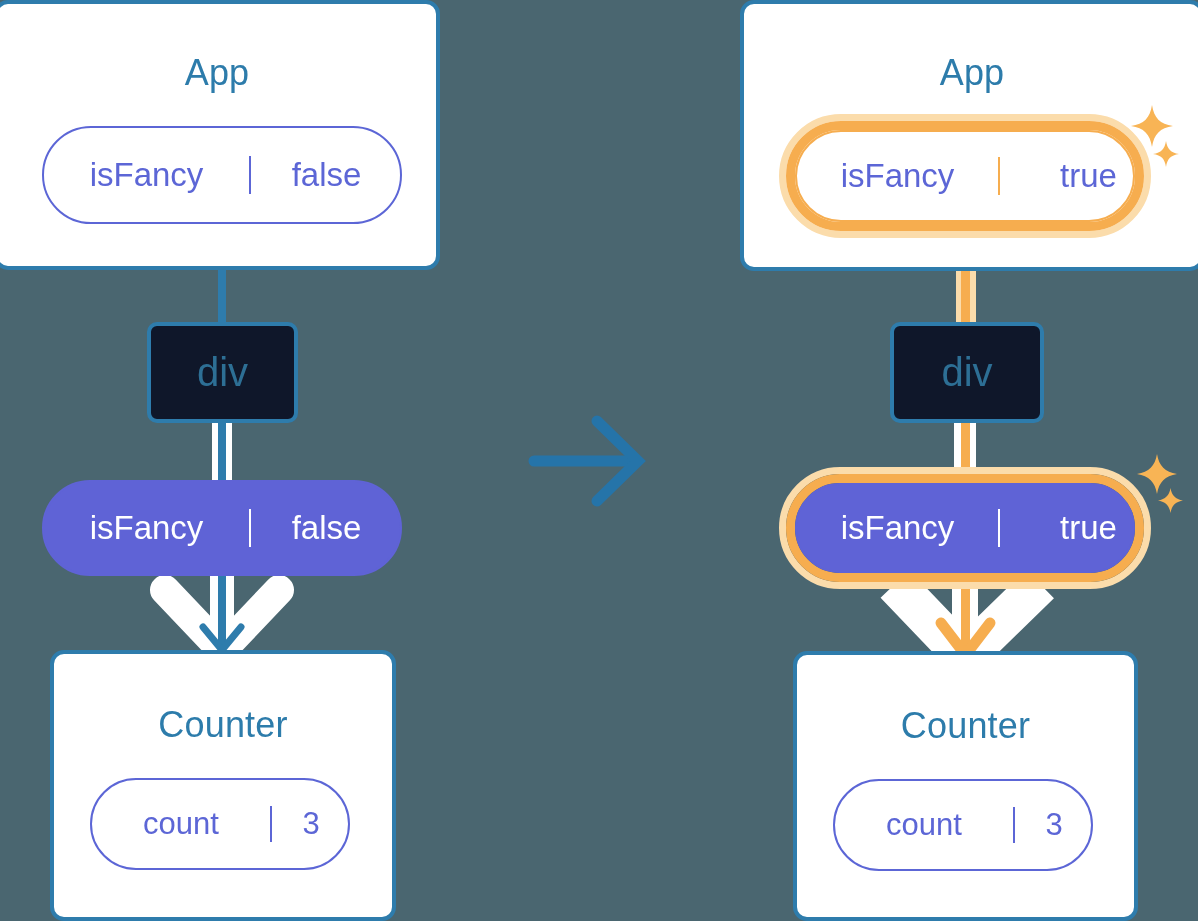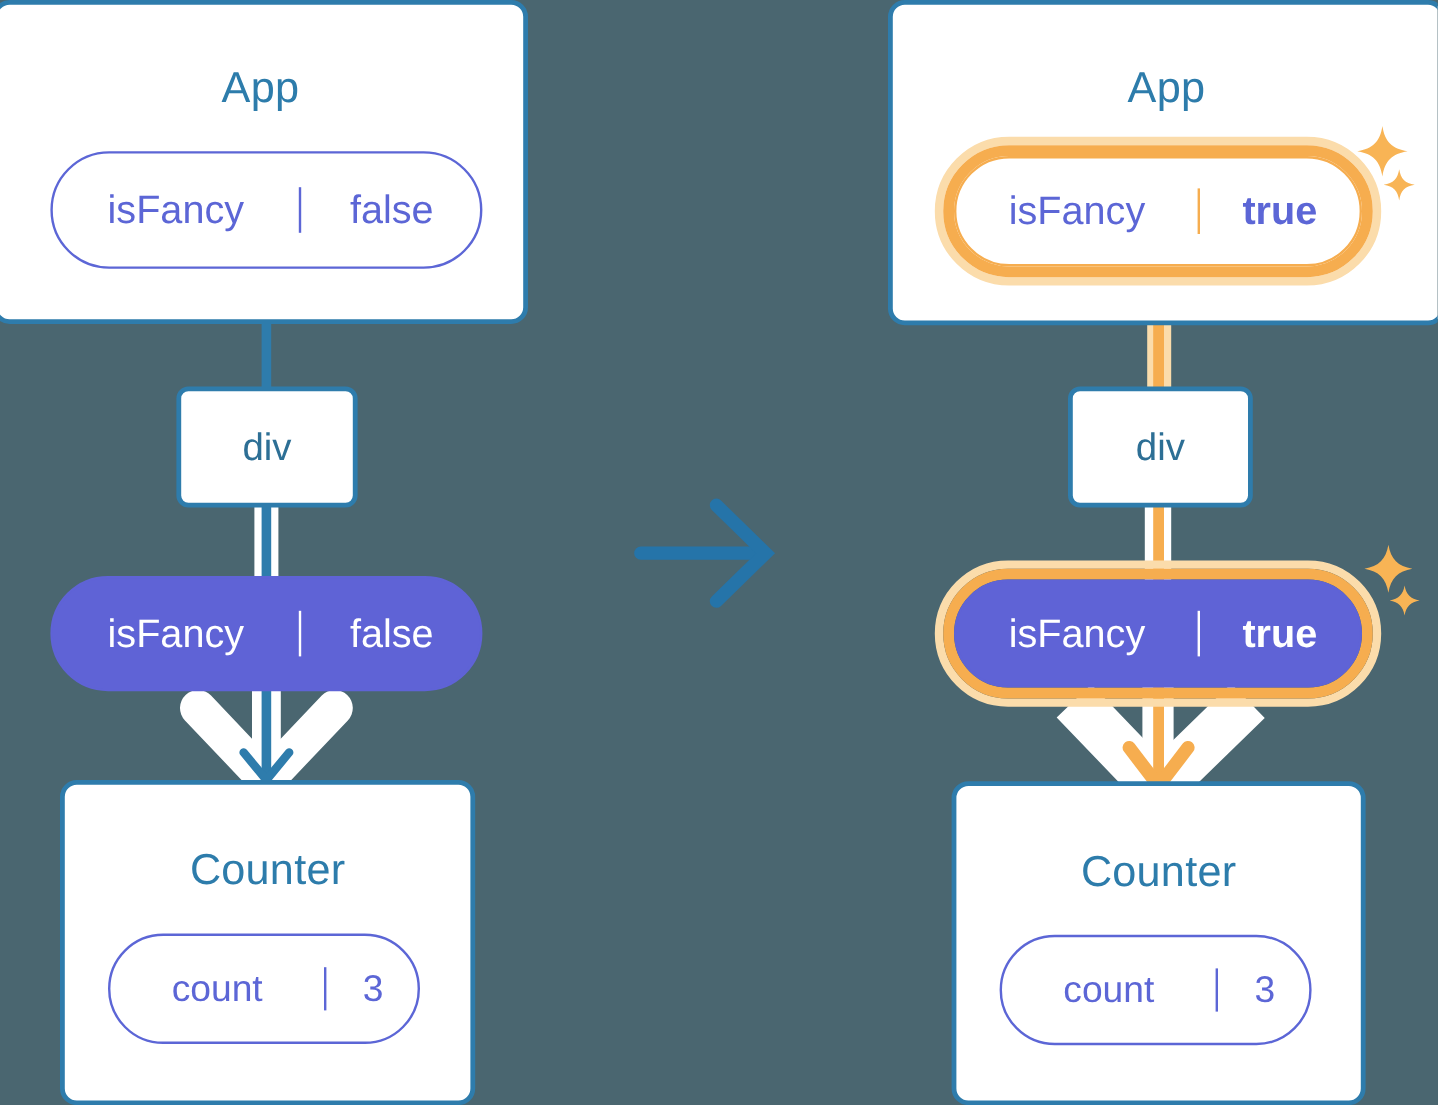--- a/index.html
+++ b/index.html
@@ -28,27 +28,27 @@
     text-align:center;
     color:#2d7cab;
     font-size:36px;
     letter-spacing:.2px;
     font-weight:400;
   }
 
   
   .domnode{
     position:absolute;
-    background:#ffffff;
+    background:#0f172a;
     border:4px solid #2e7cac;
     border-radius:10px;
     box-sizing:border-box;
     display:flex;align-items:center;justify-content:center;
     color:#2d6f95;
-    font-size:32px;
+    font-size:40px;
   }
   .domnode span{position:relative;z-index:3;}
 
   
   .pill{
     position:absolute;
     box-sizing:border-box;
     display:flex;align-items:center;
     border-radius:999px;
     overflow:hidden;
@@ -63,21 +63,21 @@
   }
   .pill .cell{
     display:flex;align-items:center;justify-content:center;
     flex:0 0 auto;
     box-sizing:border-box;
   }
   .pill.outline .cell{color:#5c66d6;}
   .pill.filled .cell{color:#ffffff;}
   .pill .cell.k{border-right:2px solid #5c66d6;}
   .pill.filled .cell.k{border-right:2px solid #ffffff;}
-  .pill .cell.v.bold{font-weight:bold;}
+  .pill .cell.v.bold{font-weight:normal;margin-left:22px;}
 
   
   .ring{
     position:absolute;
     border-radius:999px;
     box-sizing:border-box;
     pointer-events:none;
   }
   .ring.outer{ border:7px solid #fbdcab; }
   .ring.inner{ border:9px solid #f6ad4f; }

